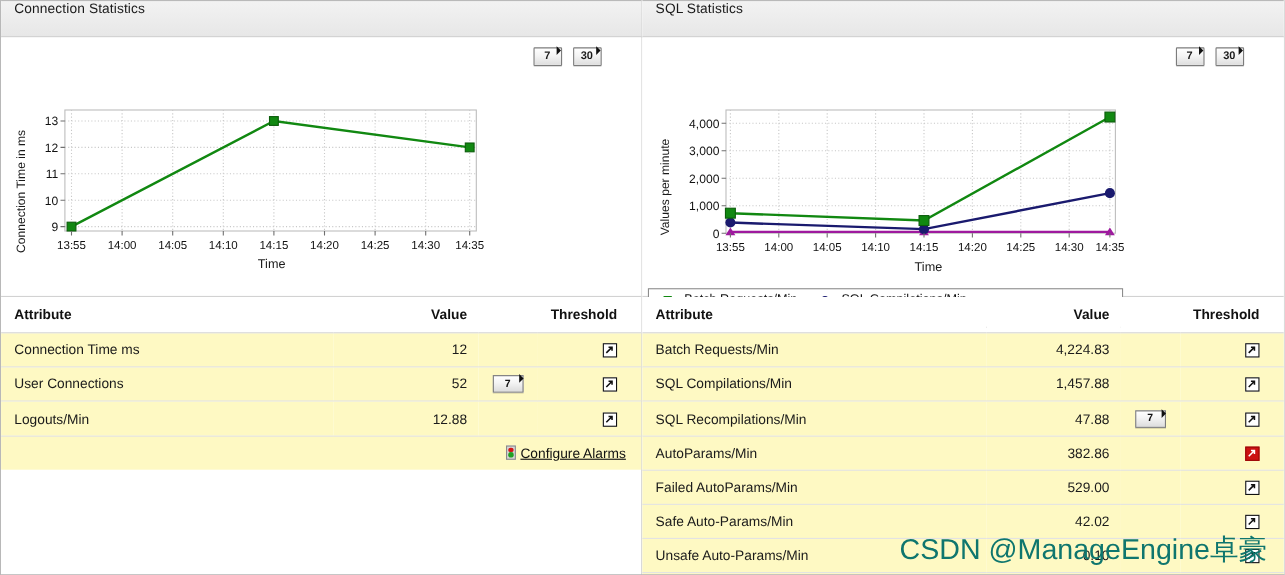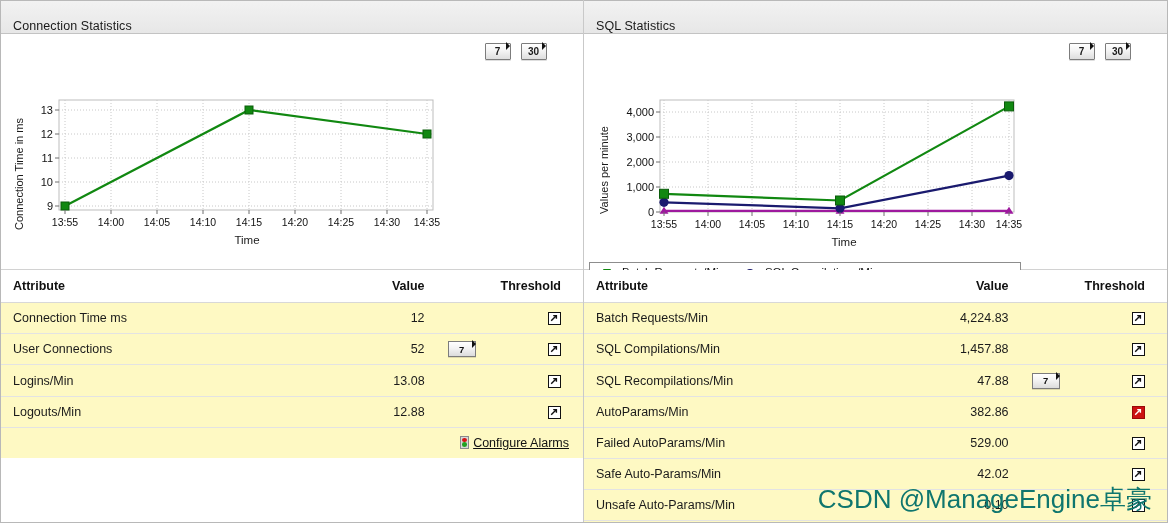--- a/index.html
+++ b/index.html
@@ -36,21 +36,21 @@
   }
   .pane.left { border-right: 1px solid #c9c9c9; }
 
   .pane-header {
     height: 34px;
     flex: 0 0 34px;
     background: linear-gradient(to bottom, #f2f2f2 0%, #ececec 55%, #e7e7e7 100%);
     border-top: 1px solid #b9b9b9;
     border-bottom: 1px solid #c3c3c3;
     display: flex;
-    align-items: flex-end;
+    align-items: flex-start;
     padding-left: 12px;
   }
   .pane-header-title {
     font-size: 12.5px;
     color: #1a1a1a;
     letter-spacing: .1px;
   }
 
   
   .chart-block {
@@ -371,32 +371,20 @@
               <td>User Connections</td>
               <td class="val">52</td>
               <td class="btn">
                 <span class="cell-btn-wrap">
                   <span class="mini-btn">
                     <span>7</span>
                     <span class="corner"></span>
                   </span>
                 </span>
               </td>
-              <td class="thr">
-                <span class="thr-icon">
-                  <svg width="10" height="10" viewBox="0 0 10 10">
-                      <path d="M2.2 7.8 L7.2 2.8 M4.2 2.6 H7.4 V5.8" stroke="#111" stroke-width="1.4" fill="none"></path>
-                    </svg>
-                </span>
-              </td>
-            </tr>
-            <tr>
-              <td>Logins/Min</td>
-              <td class="val">13.08</td>
-              <td class="btn"></td>
               <td class="thr">
                 <span class="thr-icon">
                   <svg width="10" height="10" viewBox="0 0 10 10">
                       <path d="M2.2 7.8 L7.2 2.8 M4.2 2.6 H7.4 V5.8" stroke="#111" stroke-width="1.4" fill="none"></path>
                     </svg>
                 </span>
               </td>
             </tr>
             <tr>
               <td>Logouts/Min</td>

